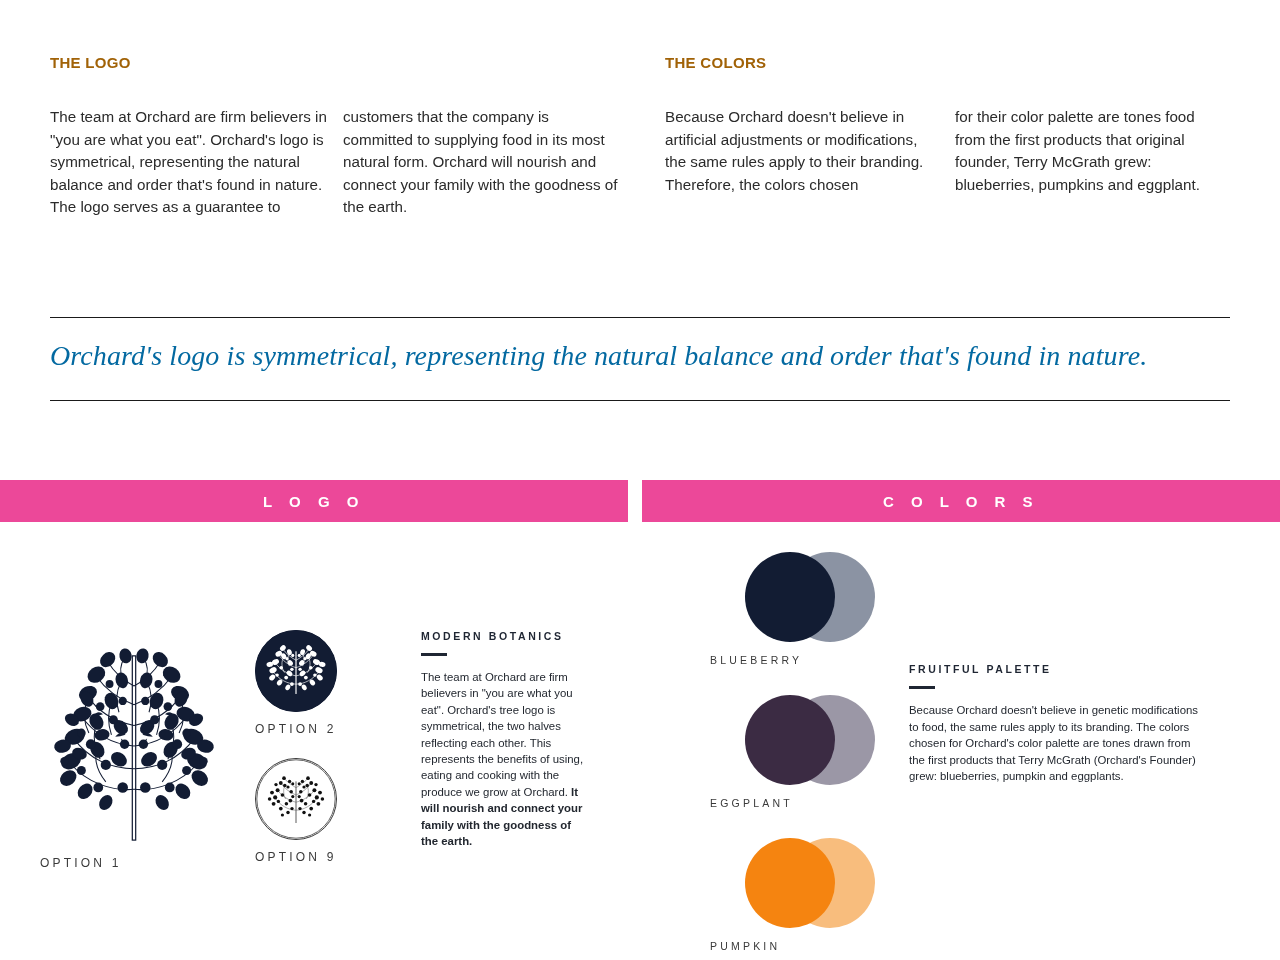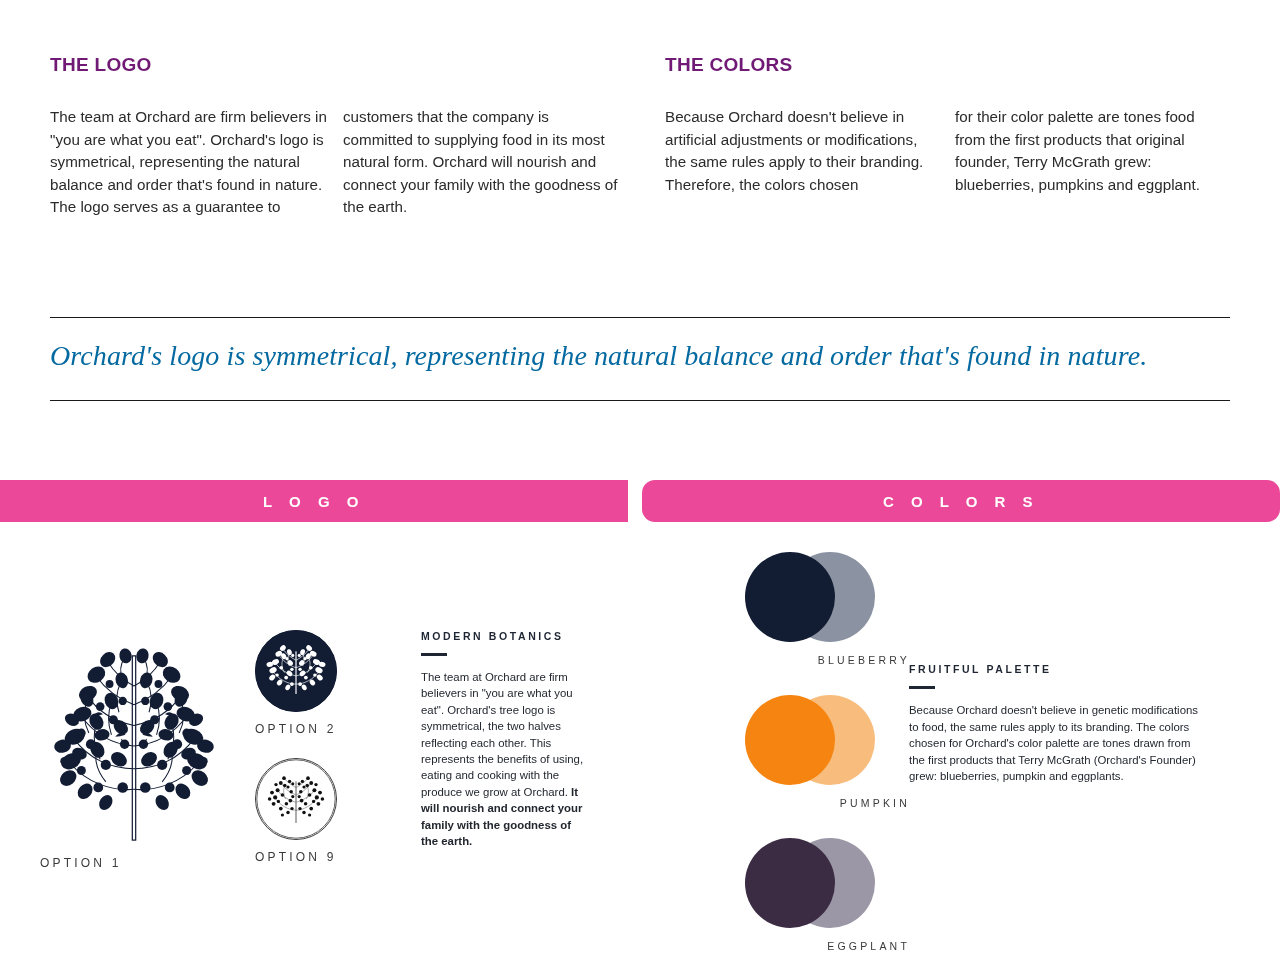--- a/index.html
+++ b/index.html
@@ -17,24 +17,24 @@
     width: 1280px;
     height: 960px;
     background: #ffffff;
   }
 
   
   .top-area { position: absolute; left: 0; top: 0; width: 1280px; height: 300px; }
 
   .col-head {
     position: absolute;
-    font-size: 19px;
+    font-size: 15px;
     font-weight: bold;
     letter-spacing: 0.3px;
-    color: #701a75;
+    color: #a16207;
   }
   .col-head.logo   { left: 50px;  top: 54px; }
   .col-head.colors { left: 665px; top: 54px; }
 
   .body-col {
     position: absolute;
     font-size: 15.2px;
     line-height: 22.6px;
     color: #2b2b2b;
     width: 280px;
@@ -76,21 +76,21 @@
     background: #ec4899;
     color: #ffffff;
     display: flex;
     align-items: center;
     justify-content: center;
     font-size: 15px;
     font-weight: bold;
     letter-spacing: 6.5px;
   }
   .band.left  { left: 0px;   width: 628px; }
-  .band.right { left: 642px; width: 638px; border-radius: 13px; }
+  .band.right { left: 642px; width: 638px; }
 
   
   .logo-section { position: absolute; left: 0; top: 522px; width: 628px; height: 438px; }
 
   .opt1-wrap { position: absolute; left: 40px;  top: 100px; width: 188px; }
   .opt2-wrap { position: absolute; left: 255px; top: 108px; width: 82px; }
   .opt3-wrap { position: absolute; left: 255px; top: 236px; width: 82px; }
 
   .opt-label {
     text-align: left;
@@ -143,21 +143,21 @@
   .swatch .disc {
     position: absolute;
     top: 0;
     width: 90px; height: 90px;
     border-radius: 50%;
   }
   .swatch .disc.back  { right: 0; }
   .swatch .disc.front { left: 0; }
 
   .swatch-name {
-    text-align: right;
+    text-align: left;
     font-size: 10.5px;
     letter-spacing: 3.2px;
     color: #3a3a3a;
     margin-top: 12px;
   }
   .swatch-group { margin-bottom: 29px; }
 
   
   .palette-copy {
     position: absolute;
@@ -356,34 +356,34 @@
       <div class="swatch-group">
         <div class="swatch">
           <span class="disc back" style="background:#8b93a3"></span>
           <span class="disc front" style="background:#121c33"></span>
         </div>
         <div class="swatch-name">BLUEBERRY</div>
       </div>
 
       <div class="swatch-group">
         <div class="swatch">
+          <span class="disc back" style="background:#9b97a6"></span>
+          <span class="disc front" style="background:#3b2b43"></span>
+        </div>
+        <div class="swatch-name">EGGPLANT</div>
+      </div>
+
+      <div class="swatch-group">
+        <div class="swatch">
           <span class="disc back" style="background:#f8bd7d"></span>
           <span class="disc front" style="background:#f58410"></span>
         </div>
         <div class="swatch-name">PUMPKIN</div>
       </div>
 
-      <div class="swatch-group">
-        <div class="swatch">
-          <span class="disc back" style="background:#9b97a6"></span>
-          <span class="disc front" style="background:#3b2b43"></span>
-        </div>
-        <div class="swatch-name">EGGPLANT</div>
-      </div>
-
     </div>
 
     <div class="palette-copy">
       <div class="kicker">FRUITFUL PALETTE</div>
       <div class="kicker-rule"></div>
       <div class="small-copy">Because Orchard doesn't believe in genetic modifications to food, the same rules apply to its branding. The colors chosen for Orchard's color palette are tones drawn from the first products that Terry McGrath (Orchard's Founder) grew: blueberries, pumpkin and eggplants.</div>
     </div>
   </div>
 
 </div>

